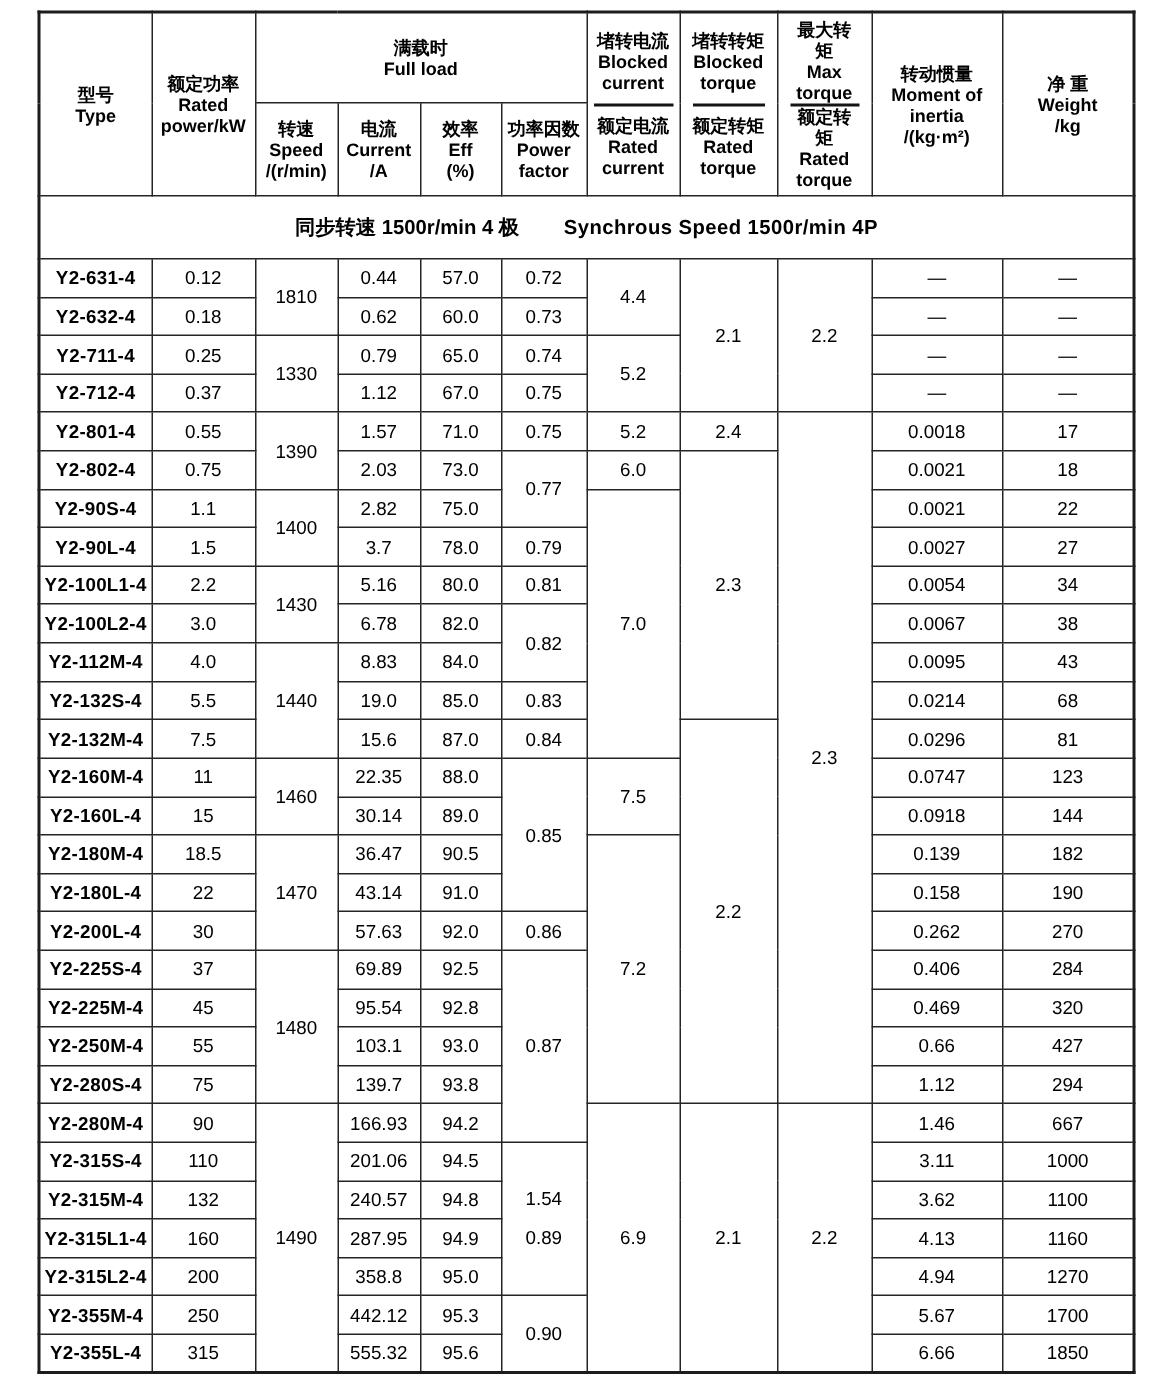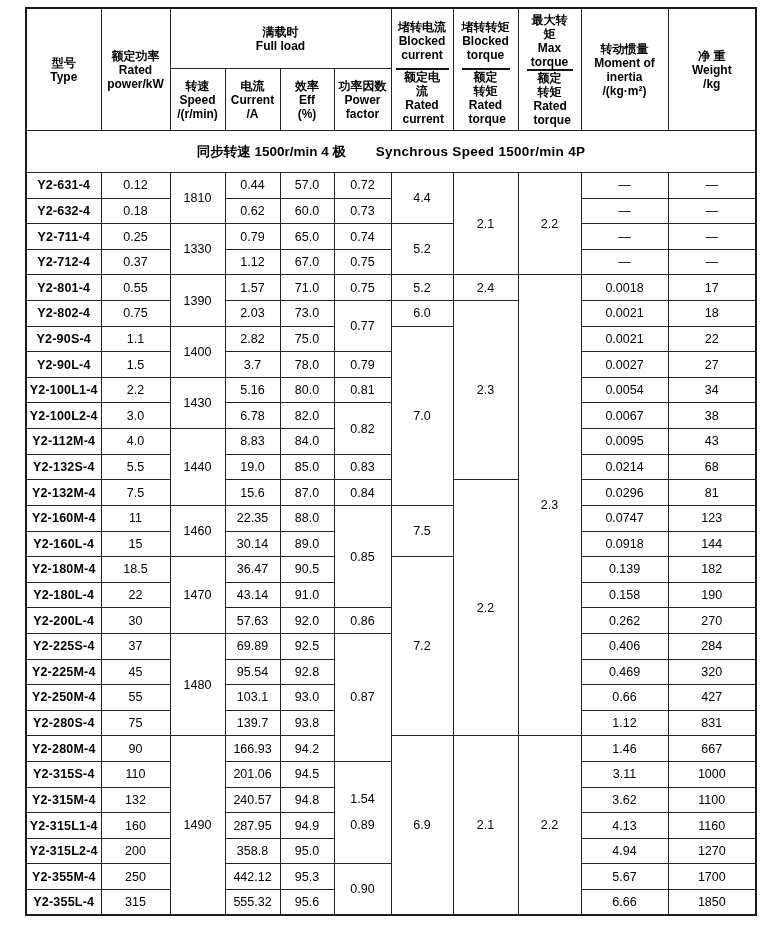--- a/index.html
+++ b/index.html
@@ -13,21 +13,21 @@
   thead th{font-weight:bold;font-size:12px;line-height:14px;}
   tr.hrow1{height:56px;}
   tr.hrow2{height:57px;}
   tr.sync-row{height:42px;}
   tr.body-row{height:25.62px;}
   .hline{display:block;}
   
   .frac{display:flex;flex-direction:column;height:113px;}
   .frac .half{flex:1;display:flex;flex-direction:column;justify-content:center;}
   .frac .half.top{border-bottom:2px solid #141414;margin:0 4px;}
-  .frac .half.bot{margin:0 11px;}
+  .frac .half.bot{margin:0 4px;}
   
   td.sync-cell{font-weight:bold;font-size:13.5px;}
   td.sync-cell .en{margin-left:26px;letter-spacing:.3px;}
   
   tbody td{font-size:12.5px;font-weight:400;}
   tbody td.col-type{font-weight:bold;font-size:12.5px;letter-spacing:.2px;}
   tbody td.dbl span{display:block;line-height:25.62px;}
 </style>
 </head>
 <body>
@@ -349,21 +349,21 @@
           <td rowspan="1" class="col-eff">93.0</td>
           <td rowspan="1" class="col-inertia">0.66</td>
           <td rowspan="1" class="col-weight">427</td>
         </tr>
         <tr class="body-row">
           <td rowspan="1" class="col-type">Y2-280S-4</td>
           <td rowspan="1" class="col-power">75</td>
           <td rowspan="1" class="col-current">139.7</td>
           <td rowspan="1" class="col-eff">93.8</td>
           <td rowspan="1" class="col-inertia">1.12</td>
-          <td rowspan="1" class="col-weight">831</td>
+          <td rowspan="1" class="col-weight">294</td>
         </tr>
         <tr class="body-row">
           <td rowspan="1" class="col-type">Y2-280M-4</td>
           <td rowspan="1" class="col-power">90</td>
           <td rowspan="7" class="col-speed">1490</td>
           <td rowspan="1" class="col-current">166.93</td>
           <td rowspan="1" class="col-eff">94.2</td>
           <td rowspan="7" class="col-blocked_current">6.9</td>
           <td rowspan="7" class="col-blocked_torque">2.1</td>
           <td rowspan="7" class="col-max_torque">2.2</td>

